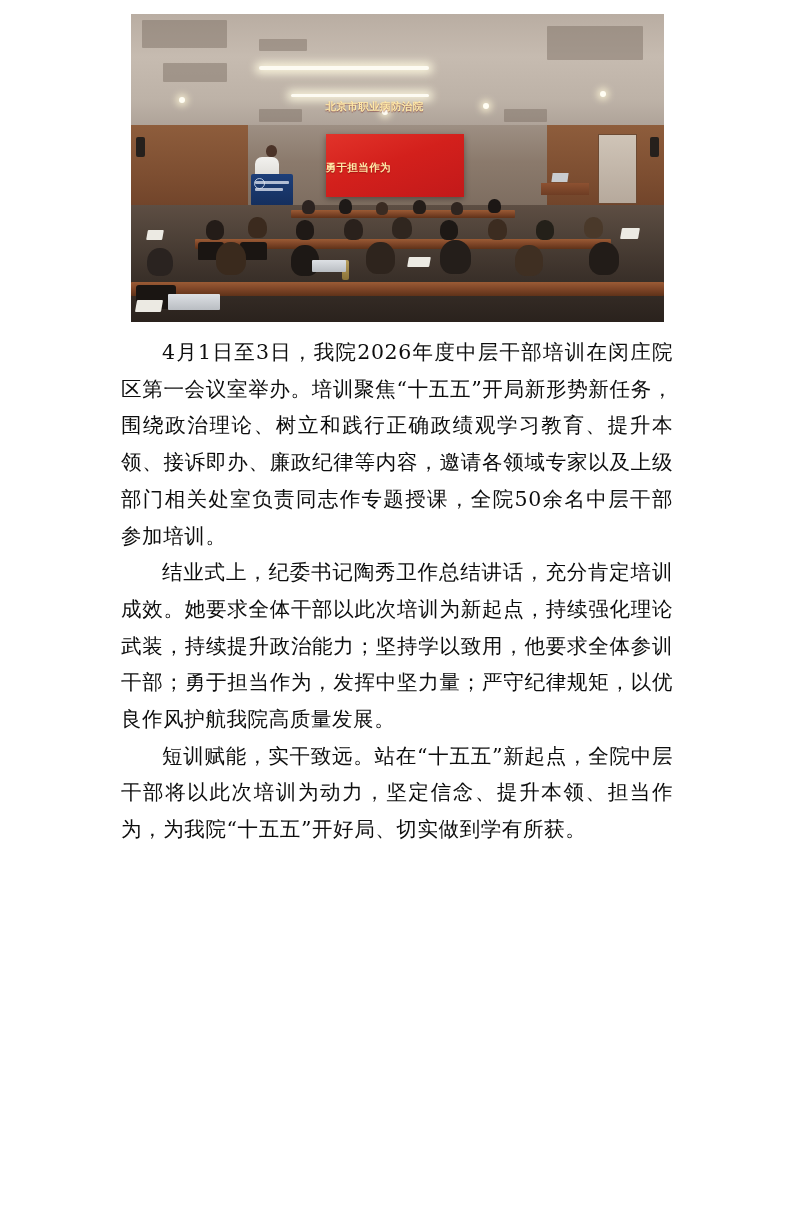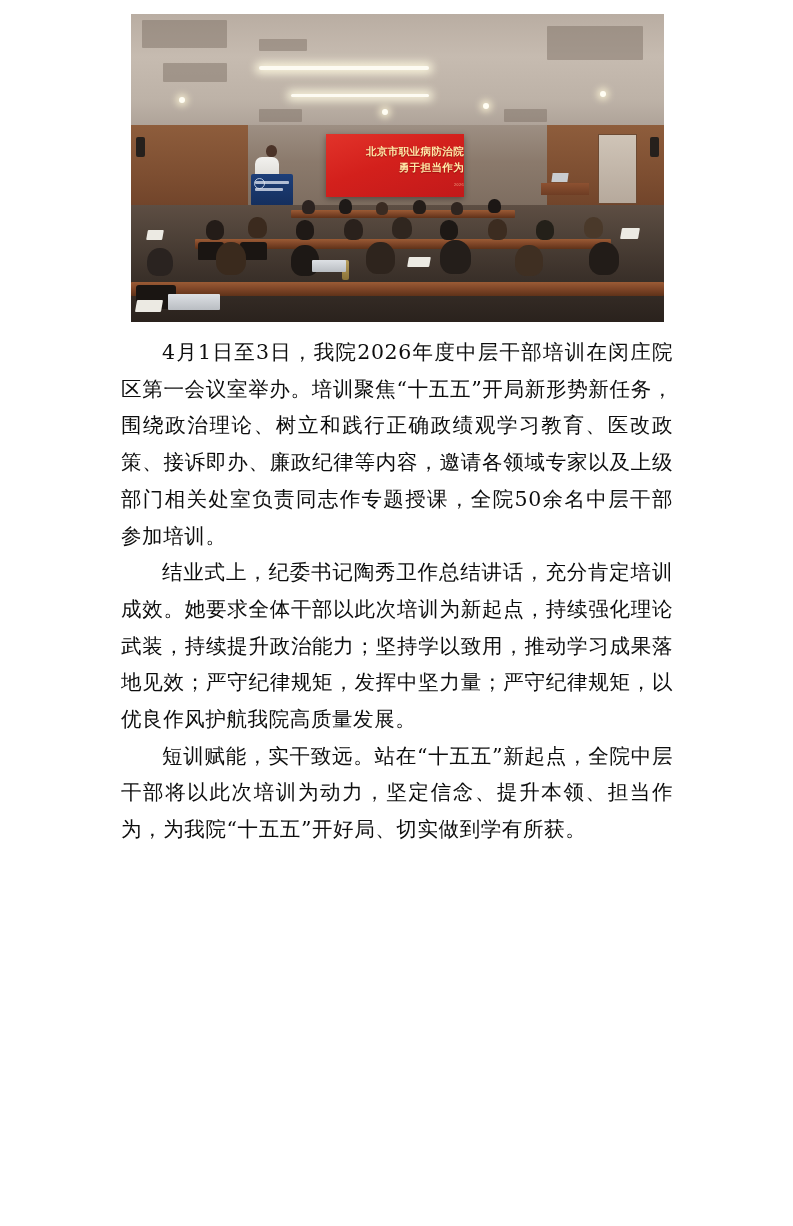--- a/index.html
+++ b/index.html
@@ -81,22 +81,23 @@
   .banner {
     position: absolute;
     left: 36.5%;
     top: 39%;
     width: 26%;
     height: 20.5%;
     background: linear-gradient(160deg, #e2332a 0%, #d3201c 45%, #c2191a 100%);
     box-shadow: 0 2px 6px rgba(0,0,0,0.35);
     display: flex;
     flex-direction: column;
-    align-items: flex-end;
+    align-items: flex-start;
     justify-content: center;
+    gap: 45px;
   }
   .banner-line {
     color: #ffe9a8;
     font-family: "Liberation Serif", "DejaVu Serif", serif;
     font-weight: bold;
     font-size: 10.5px;
     letter-spacing: 0.4px;
     line-height: 1.45;
     text-shadow: 0 1px 1px rgba(100,0,0,0.5);
     white-space: nowrap;
@@ -329,18 +330,18 @@
       <div class="bottle" style="left:39.5%;top:80%;"></div>
       <div class="laptop" style="left:7%;top:91%;width:52px;height:16px;"></div>
       <div class="laptop" style="left:34%;top:80%;width:34px;height:12px;"></div>
       <div class="paper" style="left:1%;top:93%;width:26px;height:12px;"></div>
       <div class="paper" style="left:52%;top:79%;width:22px;height:10px;"></div>
 
     </div>
   </div>
 
   <div class="article">
-    <p class="para">4月1日至3日，我院2026年度中层干部培训在闵庄院区第一会议室举办。培训聚焦“十五五”开局新形势新任务，围绕政治理论、树立和践行正确政绩观学习教育、医改政策、接诉即办、廉政纪律等内容，邀请各领域专家以及上级部门相关处室负责同志作专题授课，全院50余名中层干部参加培训。</p>
-    <p class="para">结业式上，纪委书记陶秀卫作总结讲话，充分肯定培训成效。她要求全体干部以此次培训为新起点，持续强化理论武装，持续提升政治能力；坚持学以致用，推动学习成果落地见效；严守纪律规矩，发挥中坚力量；严守纪律规矩，以优良作风护航我院高质量发展。</p>
+    <p class="para">4月1日至3日，我院2026年度中层干部培训在闵庄院区第一会议室举办。培训聚焦“十五五”开局新形势新任务，围绕政治理论、树立和践行正确政绩观学习教育、提升本领、接诉即办、廉政纪律等内容，邀请各领域专家以及上级部门相关处室负责同志作专题授课，全院50余名中层干部参加培训。</p>
+    <p class="para">结业式上，纪委书记陶秀卫作总结讲话，充分肯定培训成效。她要求全体干部以此次培训为新起点，持续强化理论武装，持续提升政治能力；坚持学以致用，他要求全体参训干部；勇于担当作为，发挥中坚力量；严守纪律规矩，以优良作风护航我院高质量发展。</p>
     <p class="para">短训赋能，实干致远。站在“十五五”新起点，全院中层干部将以此次培训为动力，坚定信念、提升本领、担当作为，为我院“十五五”开好局、切实做到学有所获。</p>
   </div>
 
 </div>
 
 </body></html>

